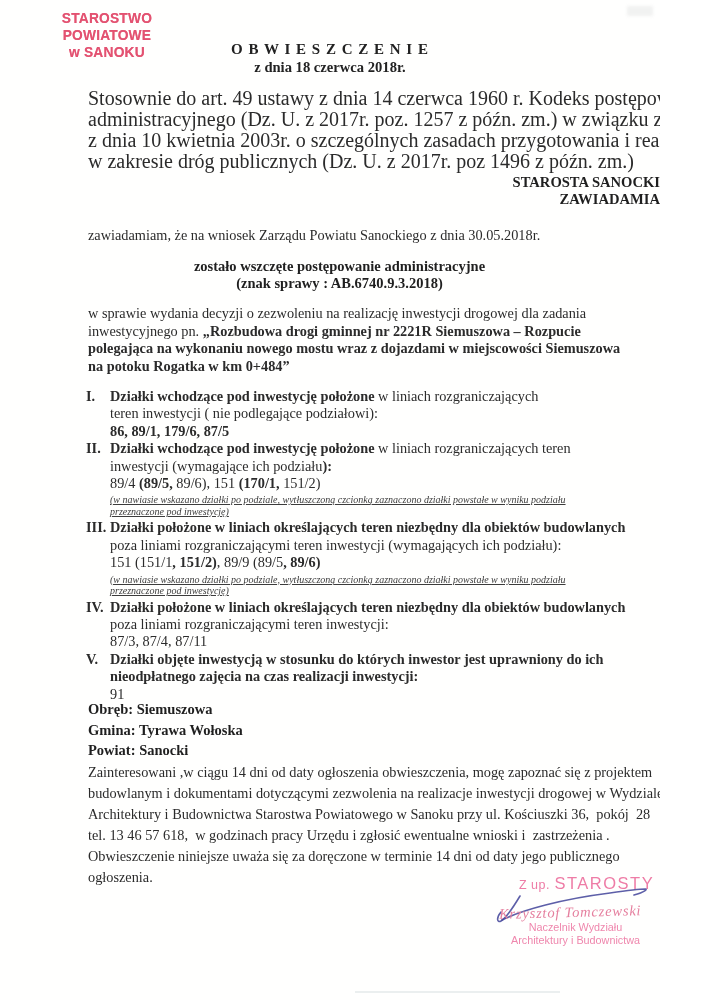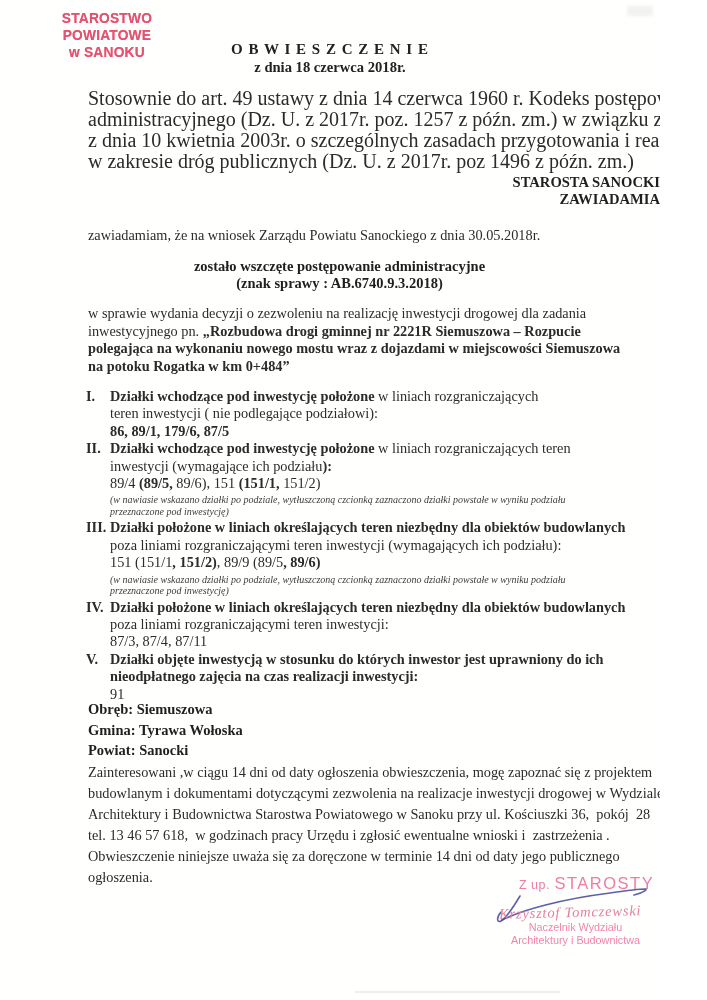--- a/index.html
+++ b/index.html
@@ -32,21 +32,21 @@
   .authority { top:174px; font-size:14.6px; line-height:16.5px; color:#1f1f1f;text-align:right; }
   .notice  { left:88px; top:227px; font-size:14.3px; }
   .proceeding { top:258px; font-size:14.5px; line-height:17px; color:#1f1f1f;padding-left:19px; }
   .case    { left:88px; top:305px; font-size:14.3px; line-height:17.6px; margin:0; }
 
   .list { left:86px; top:388px; width:580px; font-size:14.3px; line-height:17.4px; }
   .item { display:flex; }
   .item .num { flex:none; width:24px; font-weight:bold; }
   .item .body { flex:1; }
   .note { font-size:10px; font-style:italic; line-height:11.5px;
-          margin:2px 0 2px; color:#3c3c3c; }
+          margin:2px 0 2px; color:#3c3c3c;text-decoration:underline; }
 
   .location { left:88px; top:699px; font-size:14.5px; line-height:20.5px; color:#1f1f1f; }
   .closing  { left:88px; top:762px; font-size:14.3px; line-height:21px; }
 
   
   .zup { left:519px; top:874px; font-family:"Liberation Sans", sans-serif;
          color:#ee7ca6; white-space:nowrap; }
   .zup-small { font-size:12.5px; letter-spacing:0.5px; }
   .zup-big   { font-size:16.5px; letter-spacing:1.5px; }
   .sig-svg { left:492px; top:884px; }
@@ -100,21 +100,21 @@
 teren inwestycji ( nie podlegające podziałowi):</span></div>
         <div class="b">86, 89/1, 179/6, 87/5</div>
       </div>
     </div>
 
     <div class="item">
       <div class="num">II.</div>
       <div class="body">
         <div class="pre"><span class="b">Działki wchodzące pod inwestycję położone</span><span> w liniach rozgraniczających teren
 inwestycji (wymagające ich podziału</span><span class="b">):</span></div>
-        <div class="pre"><span>89/4 </span><span class="b">(89/5,</span><span> 89/6), 151 </span><span class="b">(151/1,</span><span> 151/2)</span></div>
+        <div class="pre"><span>89/4 </span><span class="b">(89/5,</span><span> 89/6), 151 </span><span class="b">(170/1,</span><span> 151/2)</span></div>
         <div class="note pre">(w nawiasie wskazano działki po podziale, wytłuszczoną czcionką zaznaczono działki powstałe w wyniku podziału
 przeznaczone pod inwestycję)</div>
       </div>
     </div>
 
     <div class="item">
       <div class="num">III.</div>
       <div class="body">
         <div class="pre"><span class="b">Działki położone w liniach określających teren niezbędny dla obiektów budowlanych</span><span>
 poza liniami rozgraniczającymi teren inwestycji (wymagających ich podziału):</span></div>

